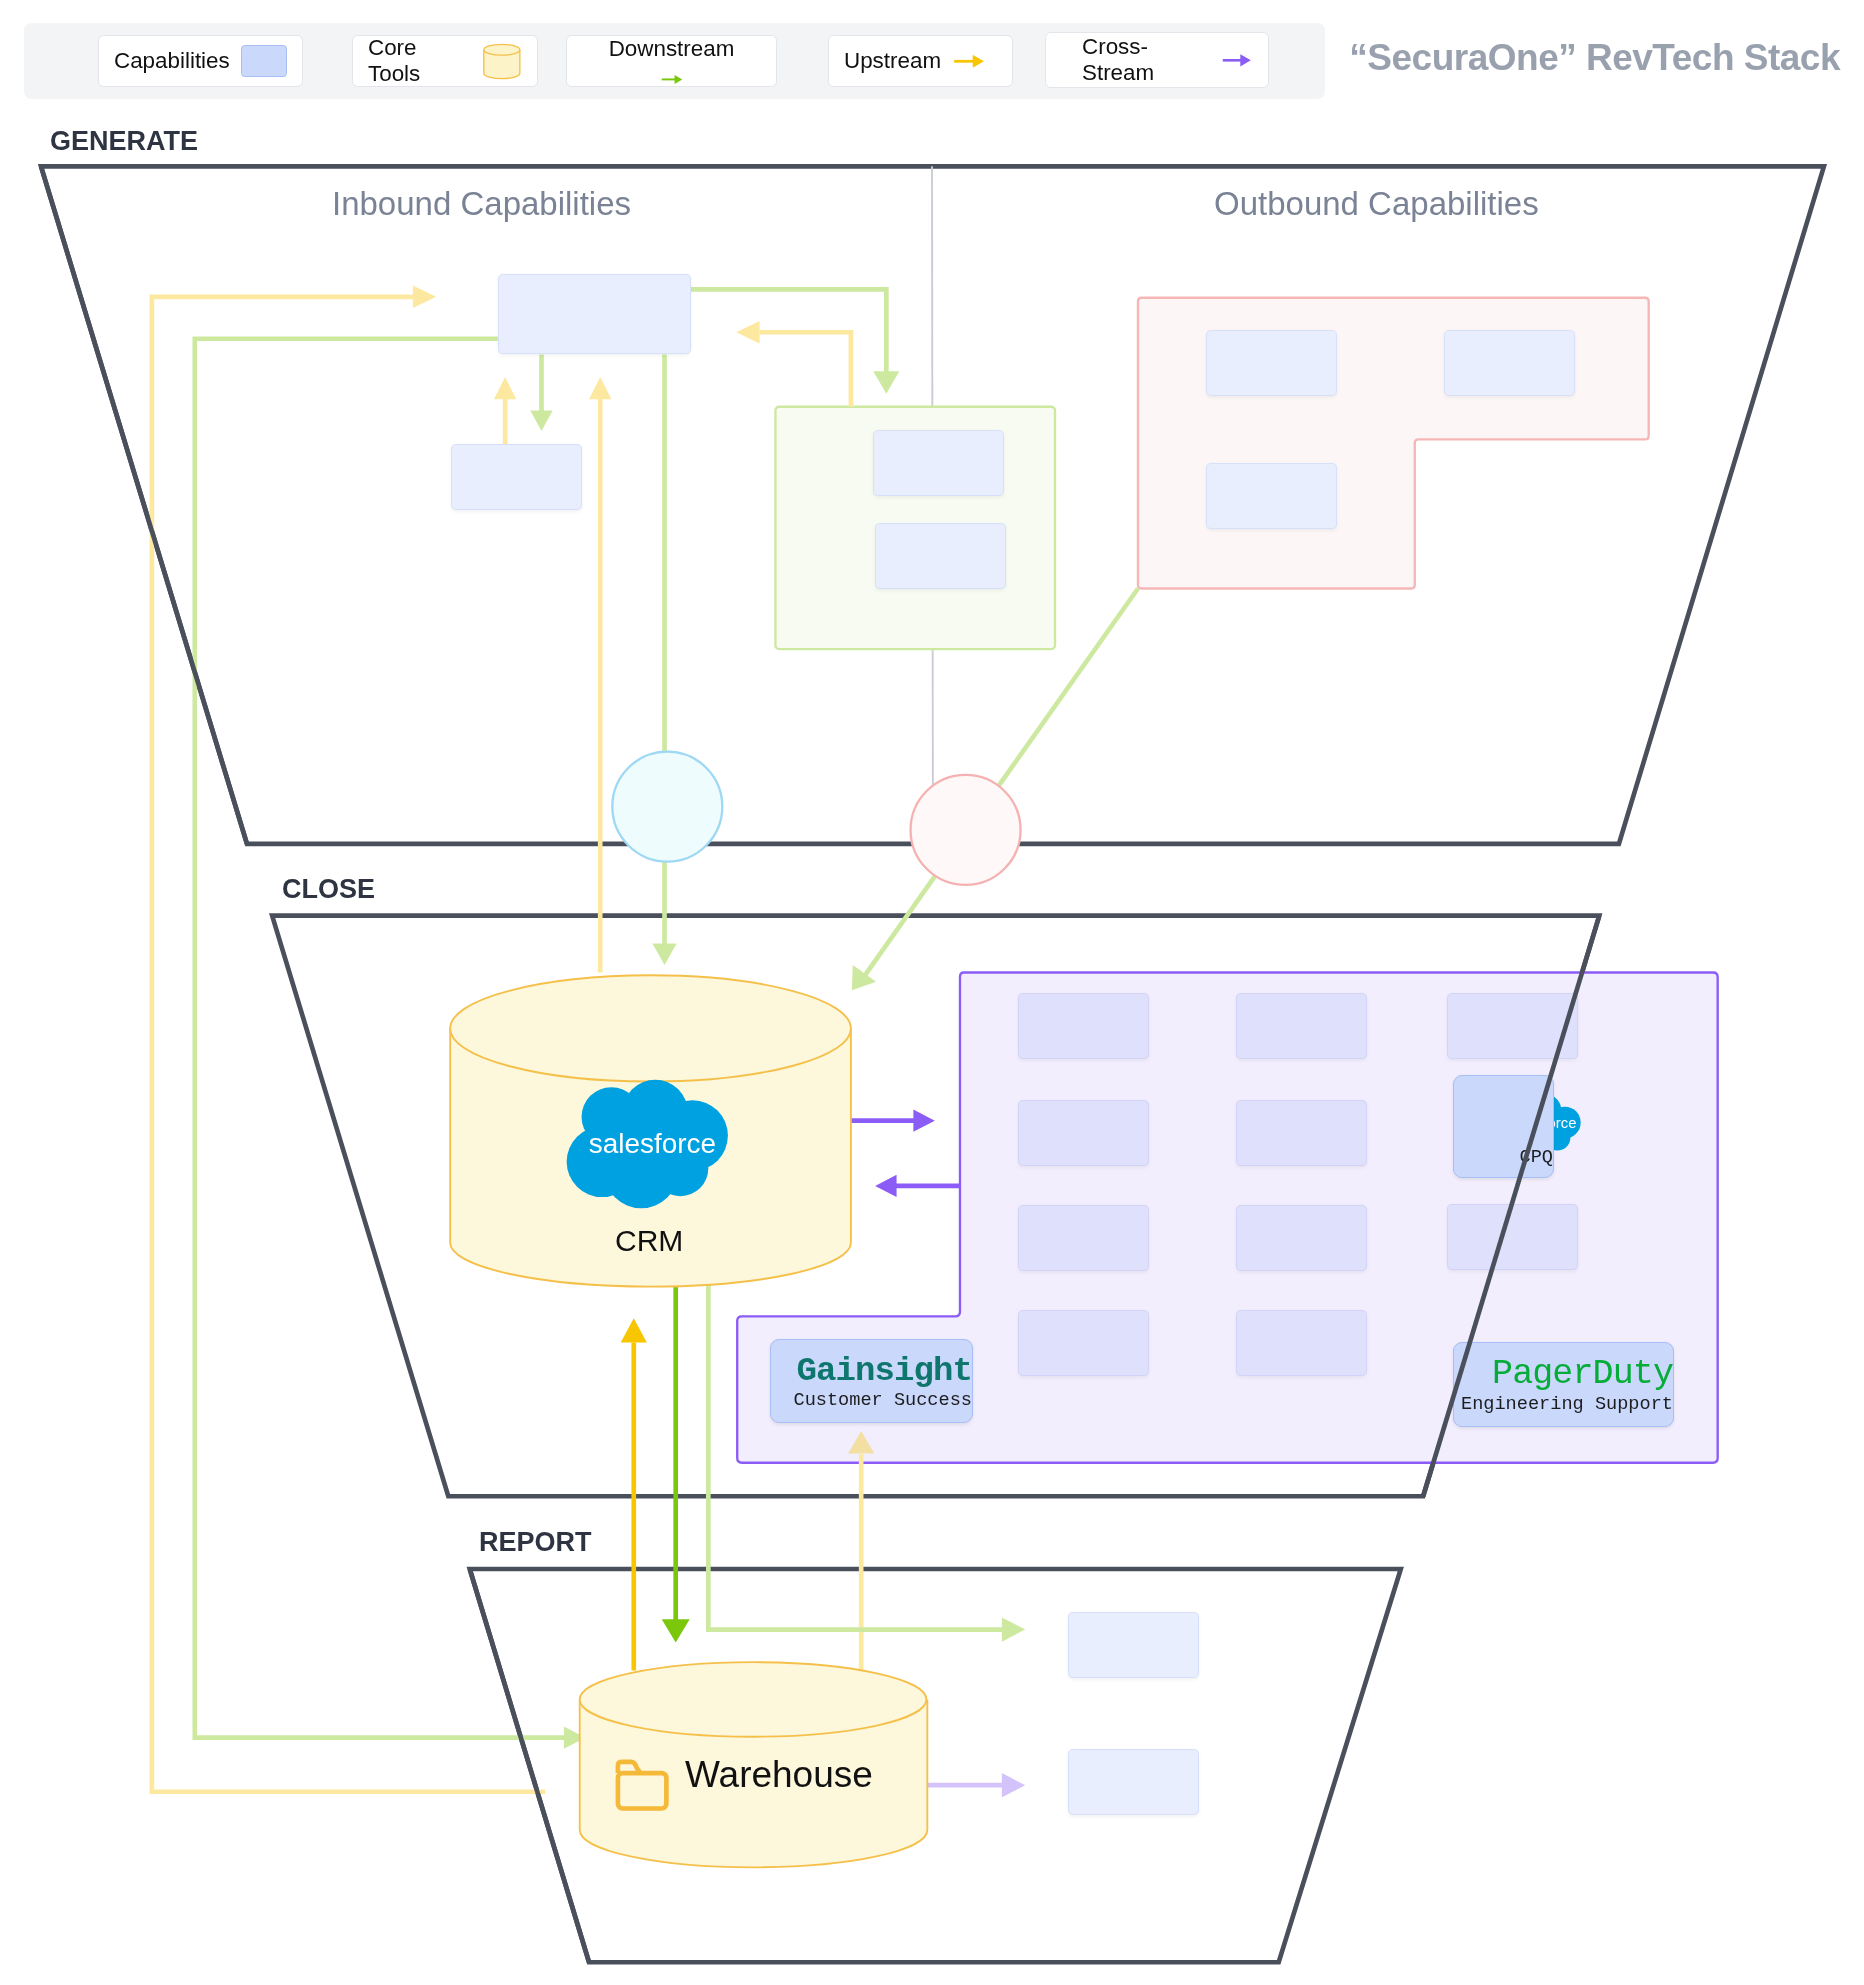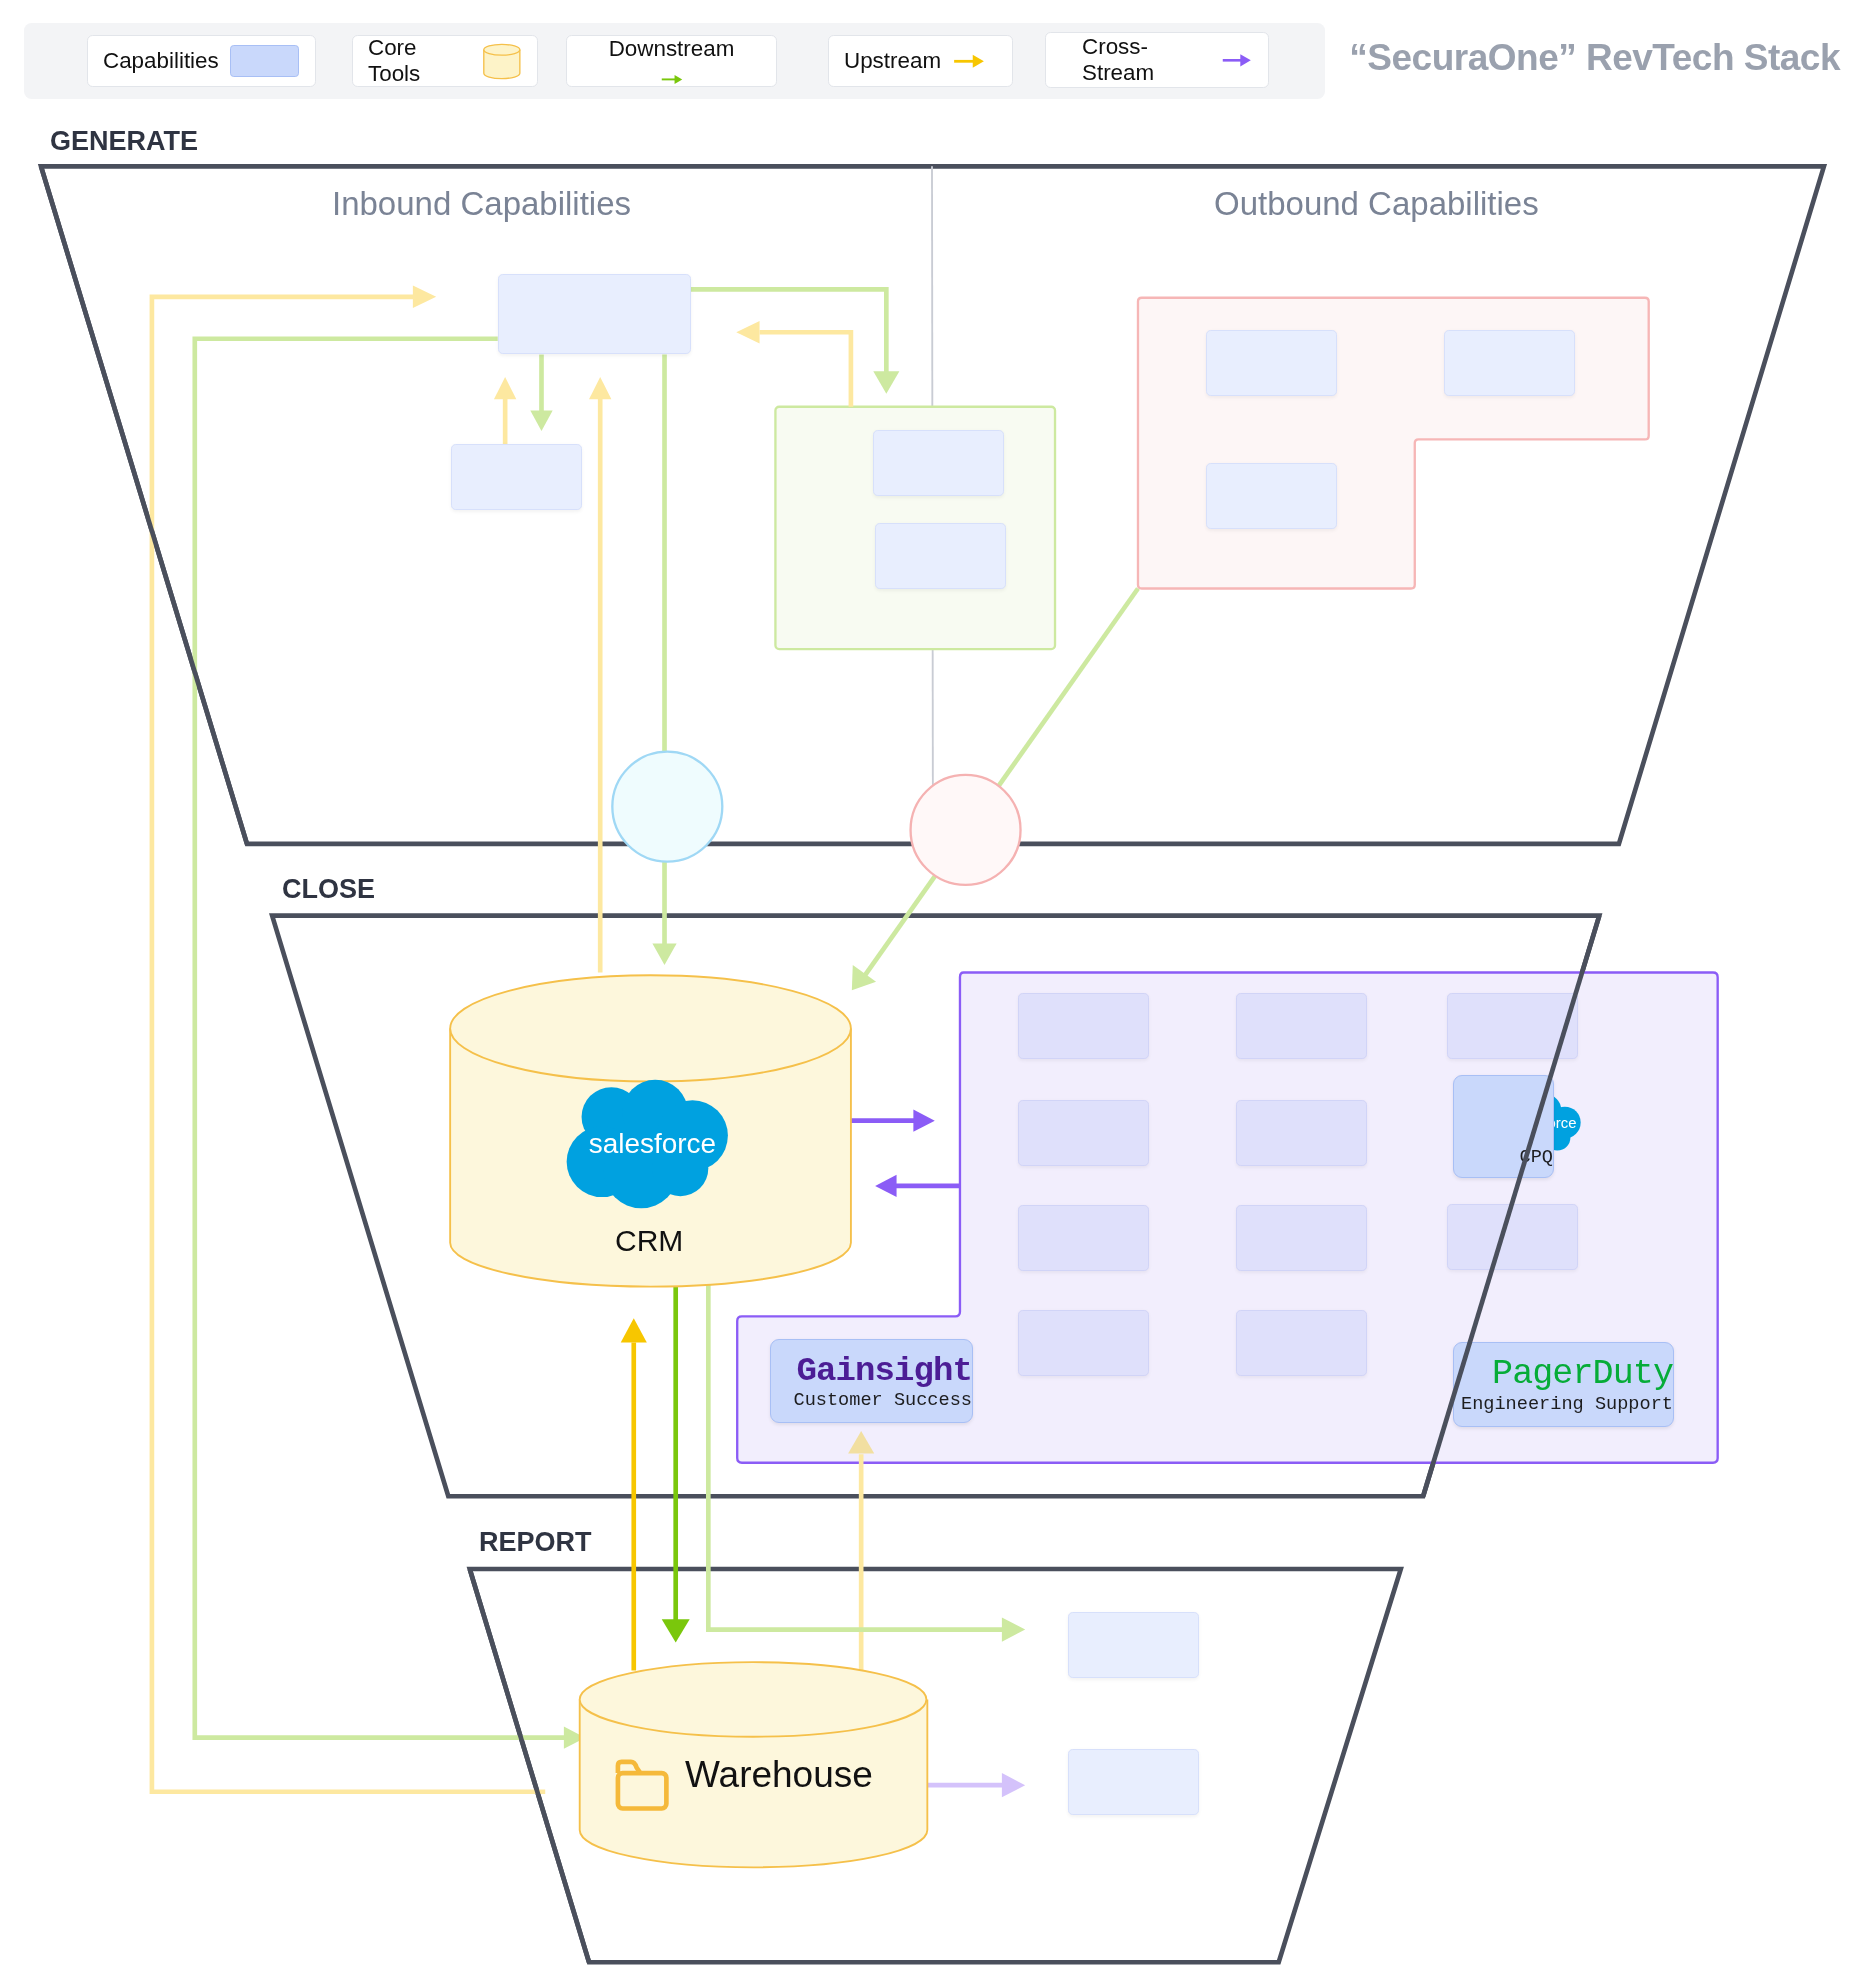--- a/index.html
+++ b/index.html
@@ -15,21 +15,21 @@
   .cap.purple{background:#dfe0fb;border-color:#d1d4f7;}
   .tool-card{position:absolute;background:#c9d8fb;border:1.4px solid #a8bff5;border-radius:9px;box-sizing:border-box;display:flex;flex-direction:column;align-items:flex-end;justify-content:center;box-shadow:0 1.9px 3.7px rgba(0,0,0,0.08);font-family:Liberation Mono, monospace;}
   .tool-sub{font-size:18.6px;color:#1d1d1f;}
   .core-label{position:absolute;color:#111;}
   .sf-text{fill:#fff;font-family:"Liberation Sans",sans-serif;}
 </style>
 </head>
 <body>
 
 <div id="legend-bar">
-  <div class="legend-item" style="left:63px;width:229px;">
+  <div class="legend-item" style="left:74px;width:205px;">
     <span>Capabilities</span>
     <span class="legend-swatch"></span>
   </div>
   <div class="legend-item" style="left:328px;width:186px;">
     <span>Core Tools</span>
     <svg width="41" height="39" viewBox="0 0 44 42">
       <path d="M2 8 L2 34 A20 6 0 0 0 42 34 L42 8" fill="#fdf3c8" stroke="#f5c04a" stroke-width="1.5"></path>
       <ellipse cx="22" cy="8" rx="20" ry="6" fill="#fdf3c8" stroke="#f5c04a" stroke-width="1.5"></ellipse>
     </svg>
   </div>
@@ -179,21 +179,21 @@
 <div class="cap purple" style="left:1236px;top:1310px;width:131px;height:66px;"></div>
 
 <div class="cap" style="left:1068px;top:1612px;width:131px;height:66px;"></div>
 <div class="cap" style="left:1068px;top:1749px;width:131px;height:66px;"></div>
 
 <div class="tool-card" style="left:1453px;top:1075px;width:101px;height:103px;justify-content:flex-end;padding-bottom:9.3px;">
   <span class="tool-sub">CPQ</span>
 </div>
 
 <div class="tool-card" style="left:770px;top:1339px;width:203px;height:84px;">
-  <span style="font-size:34px;font-weight:bold;color:#4c1d95;letter-spacing:-0.9px;">Gainsight</span>
+  <span style="font-size:34px;font-weight:bold;color:#0f766e;letter-spacing:-0.9px;">Gainsight</span>
   <span class="tool-sub">Customer Success</span>
 </div>
 
 <div class="tool-card" style="left:1453px;top:1294px;width:221px;height:85px;margin-top:48px;">
   <span style="font-size:35px;color:#06ac38;letter-spacing:-0.9px;">PagerDuty</span>
   <span class="tool-sub">Engineering Support</span>
 </div>
 
 <div class="core-label" style="left:615px;top:1224px;font-size:30px;">CRM</div>
 <div class="core-label" style="left:685px;top:1710px;font-size:37px;margin-top:44px;">Warehouse</div>

